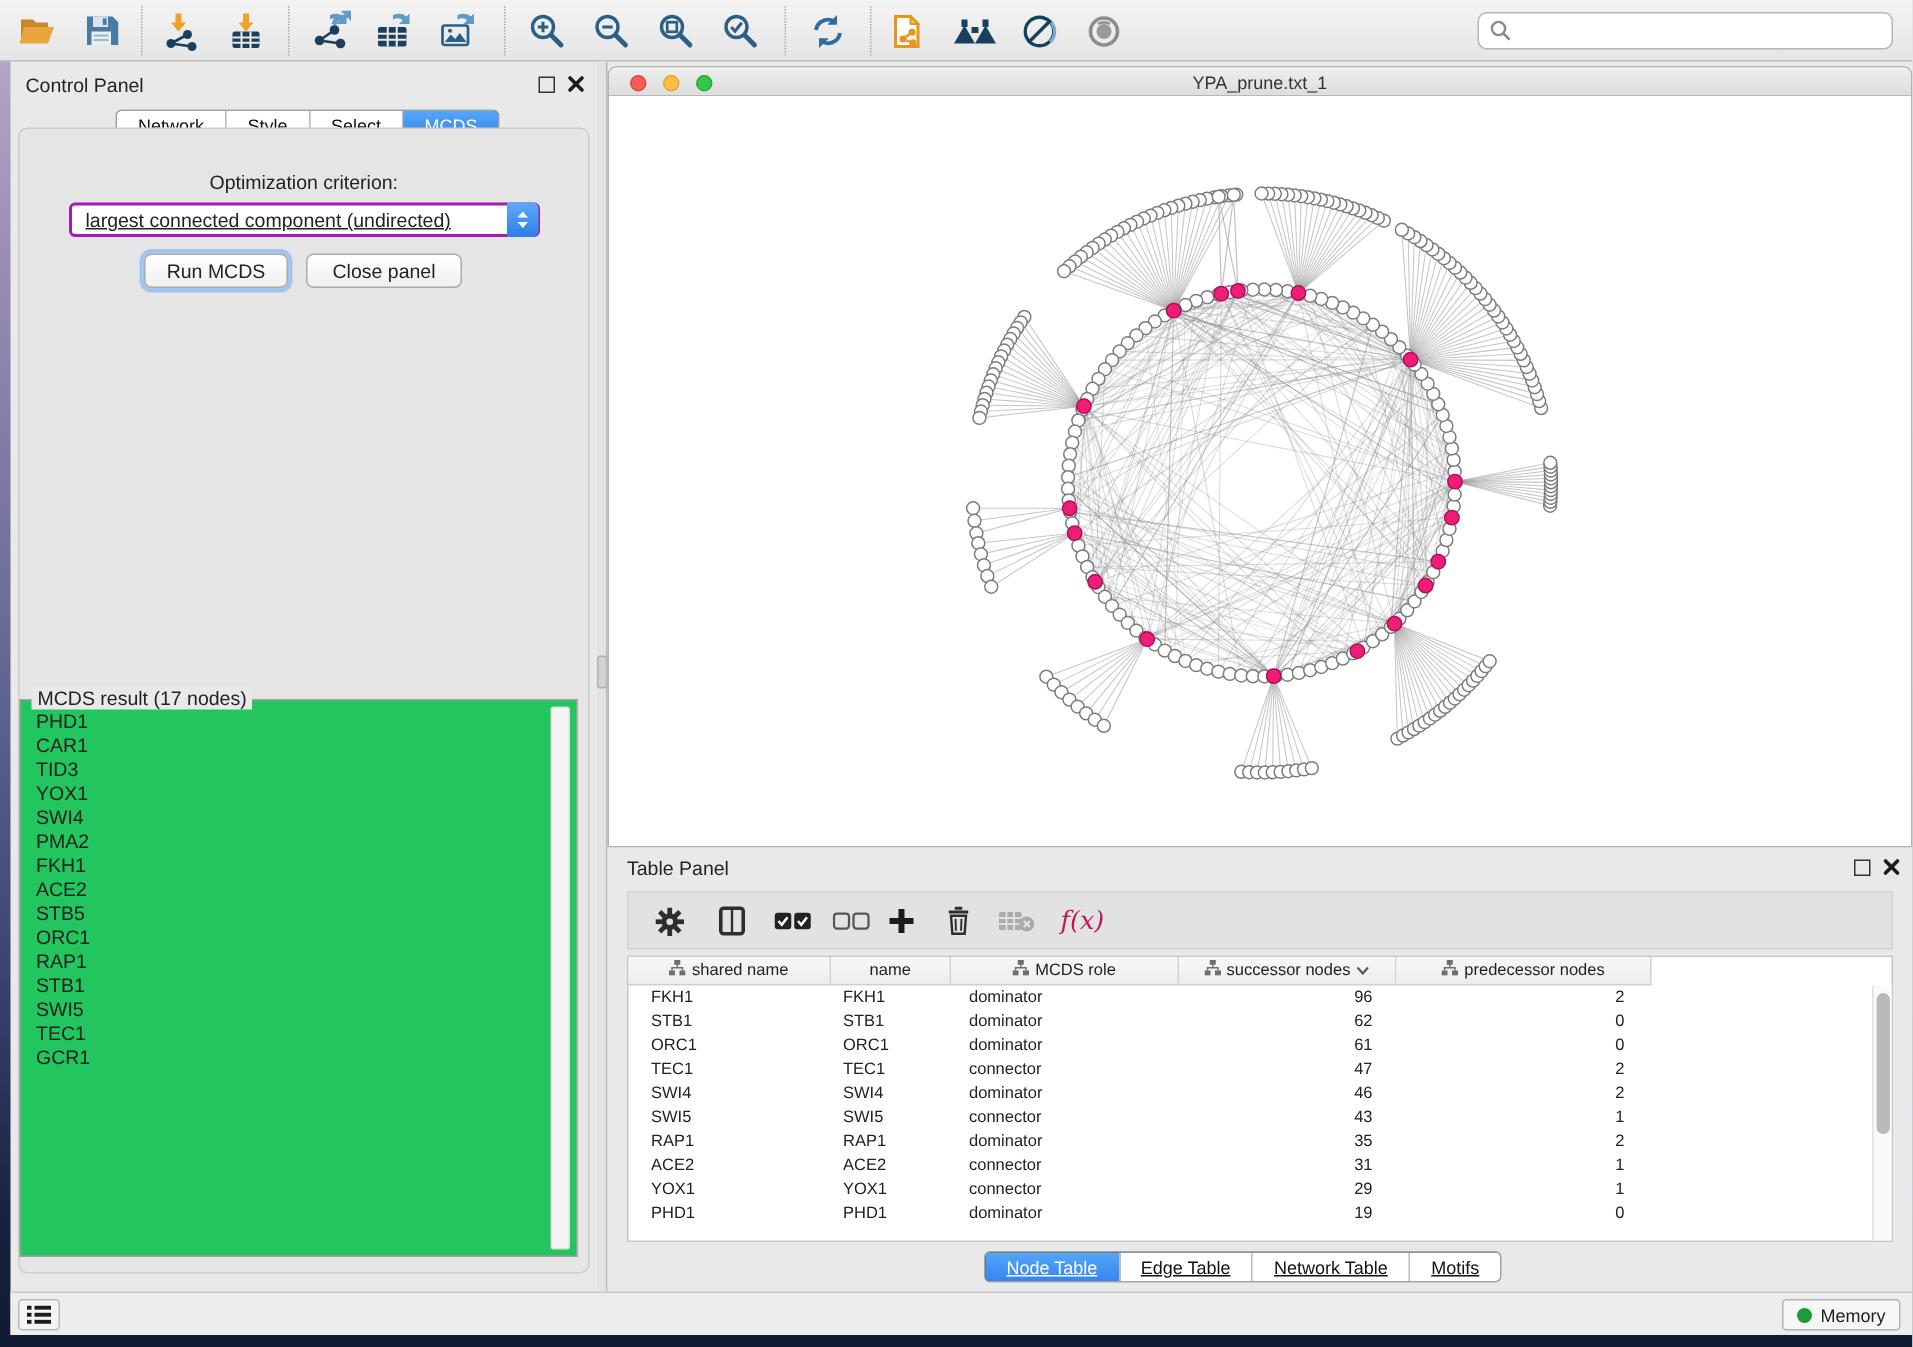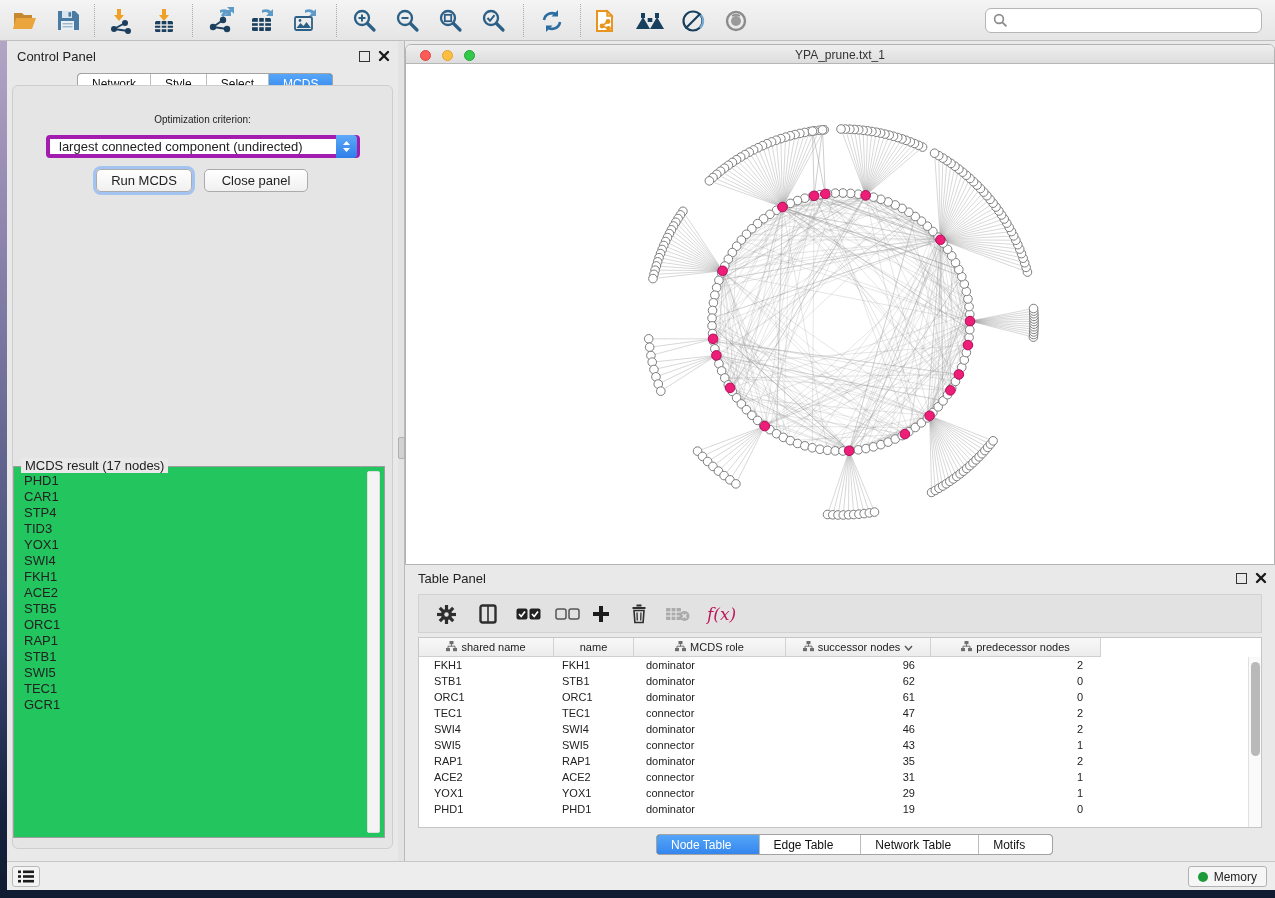--- a/index.html
+++ b/index.html
@@ -24,23 +24,23 @@
   .panel-title { position:absolute; left:10px; top:8px; font-size:13px; color:#222; }
   .win-mini { position:absolute; width:11px; height:11px; border:1.5px solid #333; top:10px; }
   .win-x { position:absolute; top:9px; width:12px; height:12px; }
   .seg-wrap { position:absolute; display:flex; border:1px solid #a3a3a3; border-radius:4px; overflow:hidden; background:#14532d; height:21px; }
   .seg { padding:3px 14px 0 14px; font-size:12px; border-right:1px solid #bcbcbc; background:#fff; color:#111; height:21px; }
   .seg:last-child { border-right:none; }
   .seg.sel { background:linear-gradient(#55a6f8,#2f81ec); color:#fff; }
   .cp-tabs { left:70px; top:32px; }
   .cp-content { position:absolute; left:5px; top:44px; width:381px; height:764px;
     background:#e5e5e5; border:1px solid #cecece; border-radius:6px; }
-  .opt-label { position:absolute; left:0; top:28px; width:100%; text-align:center; font-size:10px; }
+  .opt-label { position:absolute; left:0; top:28px; width:100%; text-align:center; font-size:13px; }
   .dropdown { position:absolute; left:33px; top:49px; width:314px; height:23px; background:#fff;
-    border:4px solid #a21caf; border-radius:4px; display:flex; align-items:center; }
+    border:2px solid #a21caf; border-radius:4px; display:flex; align-items:center;text-decoration:underline; }
   .dropdown .dval { flex:1; font-size:13px; padding-left:9px; white-space:nowrap; }
   .dropdown .dcap { width:21px; height:23px; margin:-1px -1px -1px 0; border-radius:0 4px 4px 0;
     background:linear-gradient(#5ea9f8,#2e7ee9); display:flex; align-items:center; justify-content:center; }
   .btn { position:absolute; height:23px; background:linear-gradient(#ffffff,#f0f0f0); border:1px solid #ababab;
     border-radius:5px; font-size:13px; text-align:center; padding-top:3px; }
   .btn.focus { box-shadow:0 0 0 3px rgba(110,170,250,.55); }
   .groupbox { position:absolute; left:6px; top:425px; width:372px; height:372px; background:#22c55e;
     border:1px solid #9e9e9e; }
   .groupbox .legend { position:absolute; top:-9px; left:7px; background:#e9e9e9; padding:0 4px; font-size:13px; }
   .mcds-list { position:absolute; left:2px; top:6px; right:20px; bottom:2px; overflow:hidden; }
@@ -73,21 +73,21 @@
   .trow { display:flex; height:16px; }
   .td { font-size:11px; line-height:16px; white-space:nowrap; }
   .td.c0 { width:135px; padding-left:15px; }
   .td.c1 { width:80px;  padding-left:8px; }
   .td.c2 { width:152px; padding-left:12px; }
   .td.c3 { width:145px; text-align:right; padding-right:16px; }
   .td.c4 { width:170px; text-align:right; padding-right:18px; }
   .tscroll { position:absolute; right:0; top:19px; bottom:0; width:13px; background:#fafafa; border-left:1px solid #e0e0e0; }
   .tthumb { position:absolute; left:2px; top:5px; width:9px; height:94px; background:#b9b9b9; border-radius:5px; }
   .bt-tabs { left:251px; top:269px; }
-  .btab { padding:3px 27px 0 14px; font-size:12px; height:22px; }
+  .btab { padding:3px 14px 0 14px; font-size:12px; height:22px;text-decoration:underline; }
 
   
   .statusbar { position:absolute; left:0; top:820px; width:1268px; height:29px; background:#ededed; border-top:1px solid #c7c7c7; }
   .list-btn { position:absolute; left:5px; top:4px; width:28px; height:21px; background:#f4f4f4; border:1px solid #b9b9b9; border-radius:3px;
     display:flex; align-items:center; justify-content:center; }
   .mem-btn { position:absolute; right:8px; top:4px; height:21px; background:#f6f6f6; border:1px solid #b2b2b2; border-radius:3px;
     display:flex; align-items:center; padding:0 9px; gap:6px; font-size:12px; }
   .mem-dot { width:10px; height:10px; border-radius:50%; background:#1f9a38; }
 </style>
 </head>
@@ -291,24 +291,24 @@
         </div>
         <div class="btn focus" style="left:83px; top:83px; width:96px">Run MCDS</div>
         <div class="btn" style="left:191px; top:83px; width:104px">Close panel</div>
       </div>
 
       <div class="groupbox">
         <span class="legend">MCDS result (17 nodes)</span>
         <div class="mcds-list" id="mcds-list">
             <div class="mcds-item">PHD1</div>
             <div class="mcds-item">CAR1</div>
-            <div class="mcds-item">STP4</div>
             <div class="mcds-item">TID3</div>
             <div class="mcds-item">YOX1</div>
             <div class="mcds-item">SWI4</div>
+            <div class="mcds-item">PMA2</div>
             <div class="mcds-item">FKH1</div>
             <div class="mcds-item">ACE2</div>
             <div class="mcds-item">STB5</div>
             <div class="mcds-item">ORC1</div>
             <div class="mcds-item">RAP1</div>
             <div class="mcds-item">STB1</div>
             <div class="mcds-item">SWI5</div>
             <div class="mcds-item">TEC1</div>
             <div class="mcds-item">GCR1</div>
           </div>

